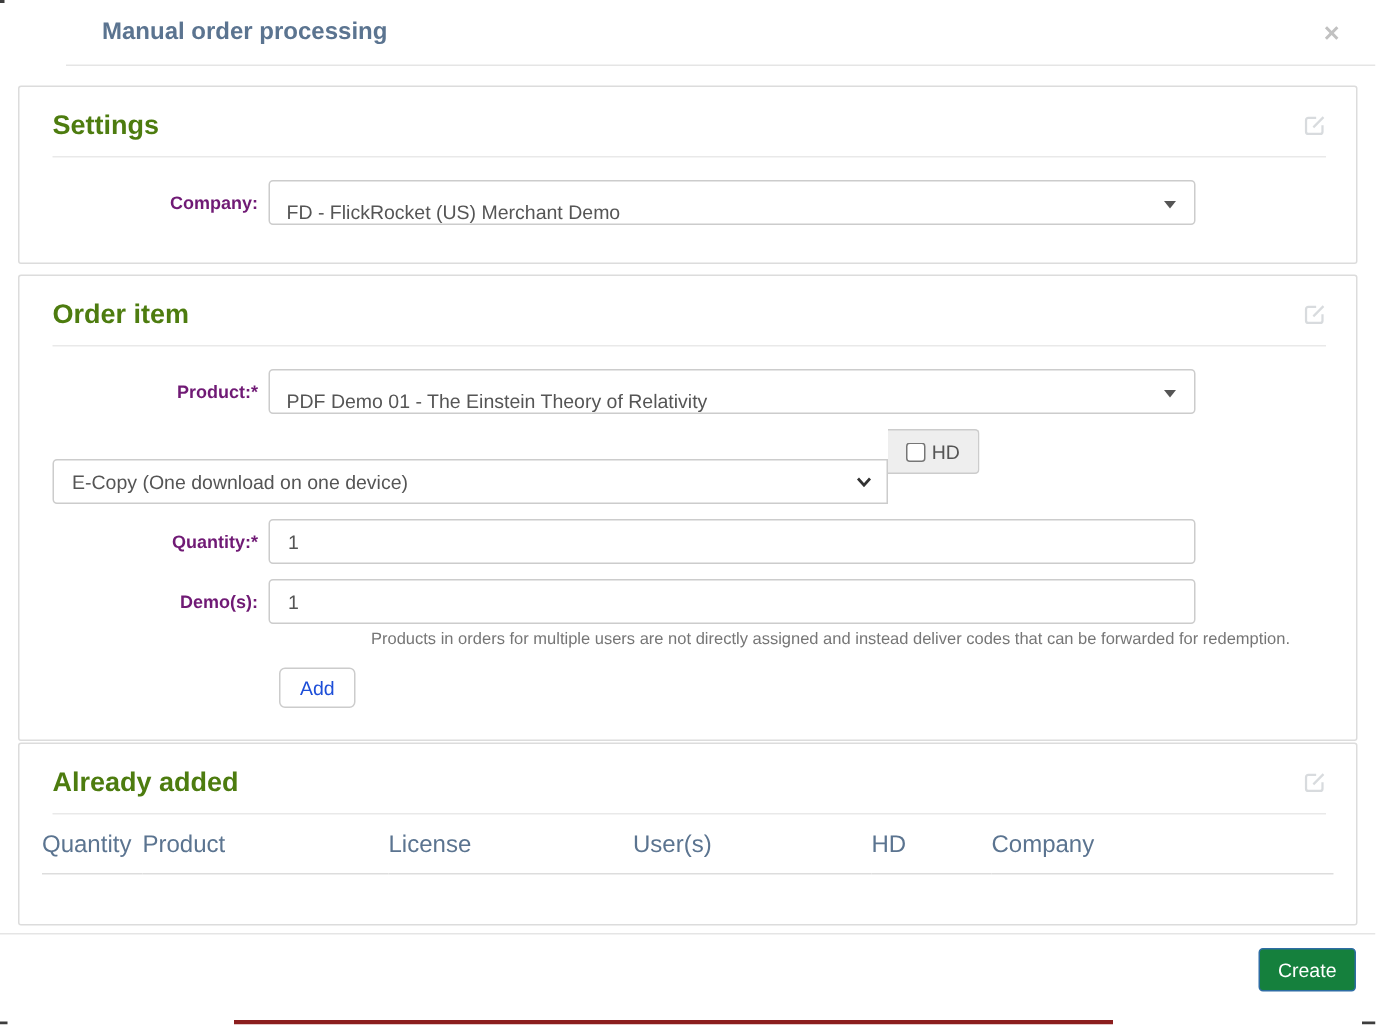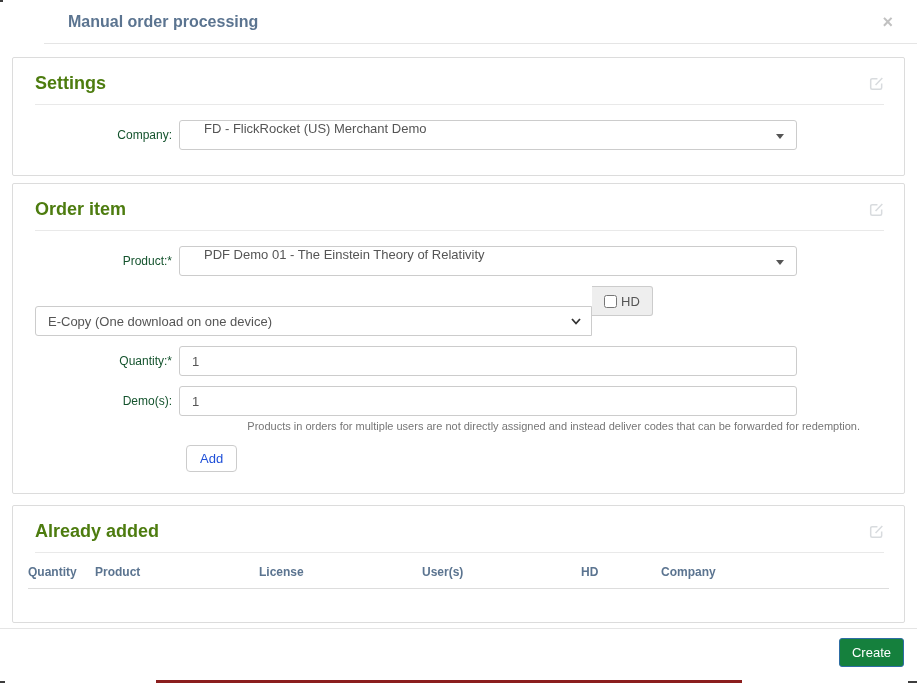--- a/index.html
+++ b/index.html
@@ -20,39 +20,39 @@
   .close-btn {
     color:#c1c1c1; font-size:18px; font-weight:bold; line-height:18px;
     background:none; border:none; cursor:pointer; padding:0 0 0 10px;
   }
   
   .panel {
     margin:0 12px; border:1px solid #dcdcdc; border-radius:2px; background:#fff;
   }
   .panel-1 { margin-top:13px; }
   .panel-2 { margin-top:7px; }
-  .panel-3 { margin-top:11px; }
+  .panel-3 { margin-top:1px; }
   .panel-head {
     margin:0 20px 0 22px; padding:15px 0 10px;
     border-bottom:1px solid #e9e9e9;
     display:flex; align-items:center; justify-content:space-between;
   }
   .panel-heading { font-size:18px; font-weight:bold; color:#4d7c0f; }
   .panel-edit { background:none; border:none; cursor:pointer; padding:0; line-height:0; }
   
   .form-row { display:flex; padding:0 22px; align-items:flex-start; }
   .mt15 { margin-top:15px; } .mt10 { margin-top:10px; }
   .form-label {
     width:144px; text-align:right; padding-right:7px;
-    font-size:12px; font-weight:normal; color:#14532d; line-height:30px;
+    font-size:12px; font-weight:bold; color:#701a75; line-height:30px;
     flex:none;
   }
   .select-box {
     width:618px; height:30px; border:1px solid #ccc; border-radius:3px;
-    background:#fff; display:flex; align-items:flex-start; padding:0 24px;
+    background:#fff; display:flex; align-items:flex-end; padding:0 11px;
     font-size:13px; color:#555; cursor:pointer; position:relative;
   }
   .select-box .caret {
     position:absolute; right:12px; top:13px;
     width:0; height:0; border-left:4px solid transparent;
     border-right:4px solid transparent; border-top:5px solid #555;
   }
   .text-input {
     width:618px; height:30px; border:1px solid #ccc; border-radius:3px;
     padding:0 12px; font-size:13px; color:#555;
@@ -82,21 +82,21 @@
     background:#fff; border:1px solid #ccc; border-radius:4px;
     padding:5px 13px; font-size:13px; color:#1d4ed8; cursor:pointer;
     font-family:"Liberation Sans", sans-serif;
   }
   .panel-bottom-pad-25 { height:25px; }
   .panel-bottom-pad-21 { height:21px; }
   
   .table-wrap { padding:0 15px 33px; }
   table { width:100%; border-collapse:collapse; }
   th {
-    text-align:left; font-size:12px; font-weight:bold; color:#5b7490;
+    text-align:left; font-size:16px; font-weight:normal; color:#5b7490;
     padding:12px 0 9px; border-bottom:1px solid #ddd;
   }
   
   .modal-footer {
     margin-top:5px; border-top:1px solid #e5e5e5;
     padding:9px 13px; text-align:right;
   }
   .create-btn {
     background:#15803d; border:1px solid #2e6da4; border-radius:3px;
     color:#fff; font-size:13px; padding:6px 12px; cursor:pointer;

